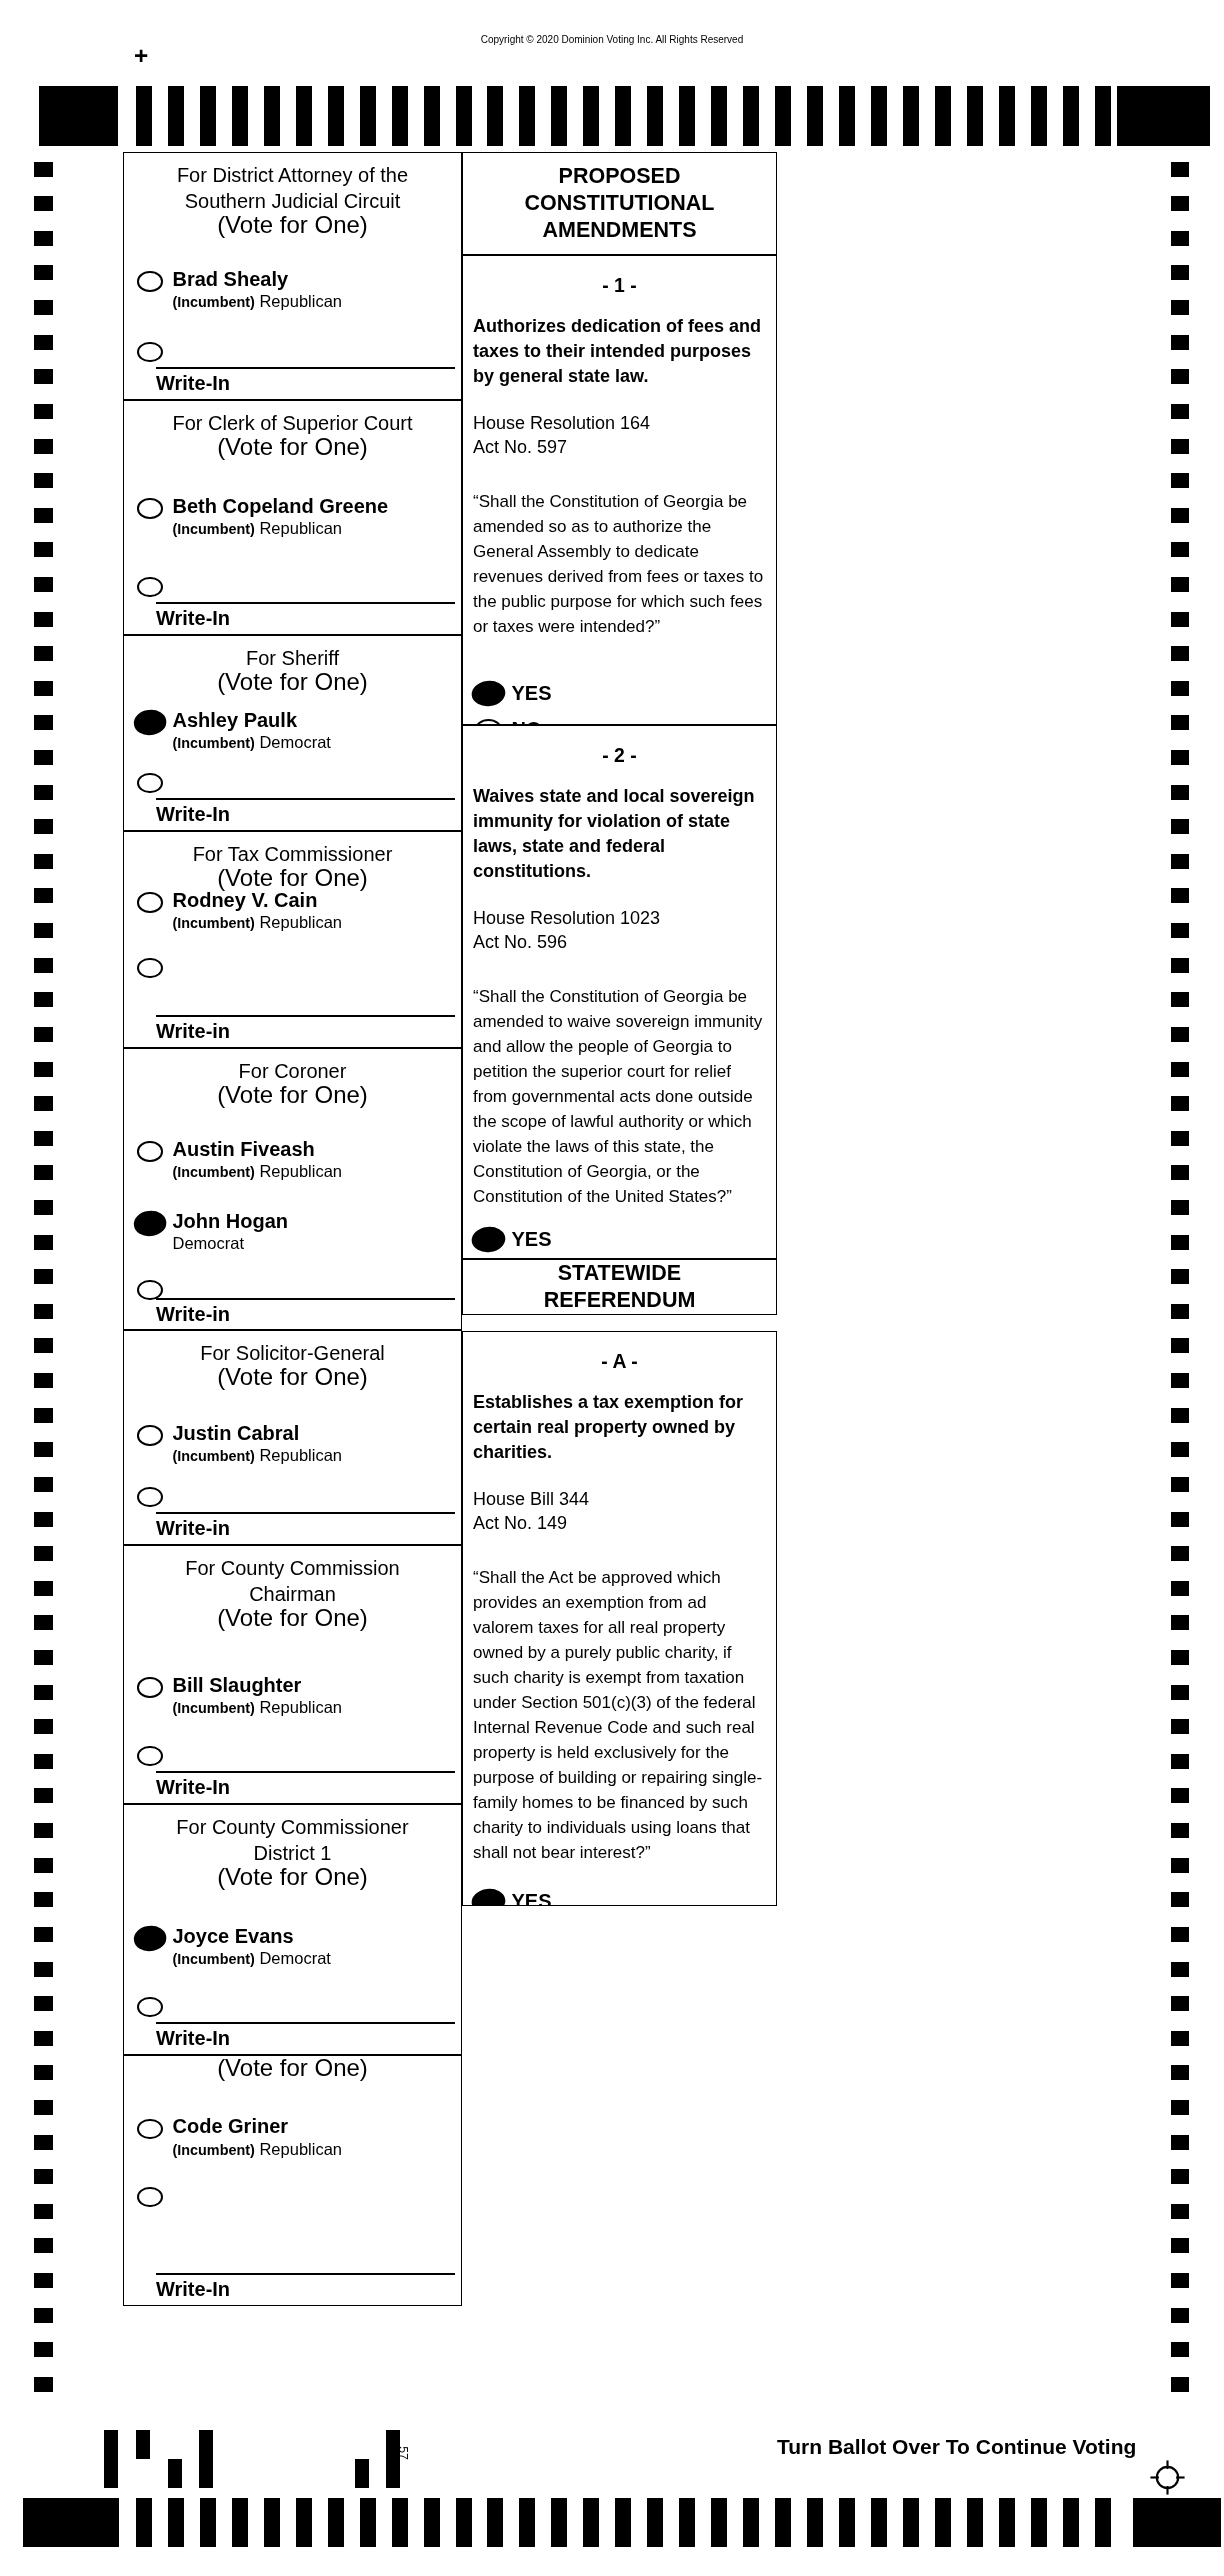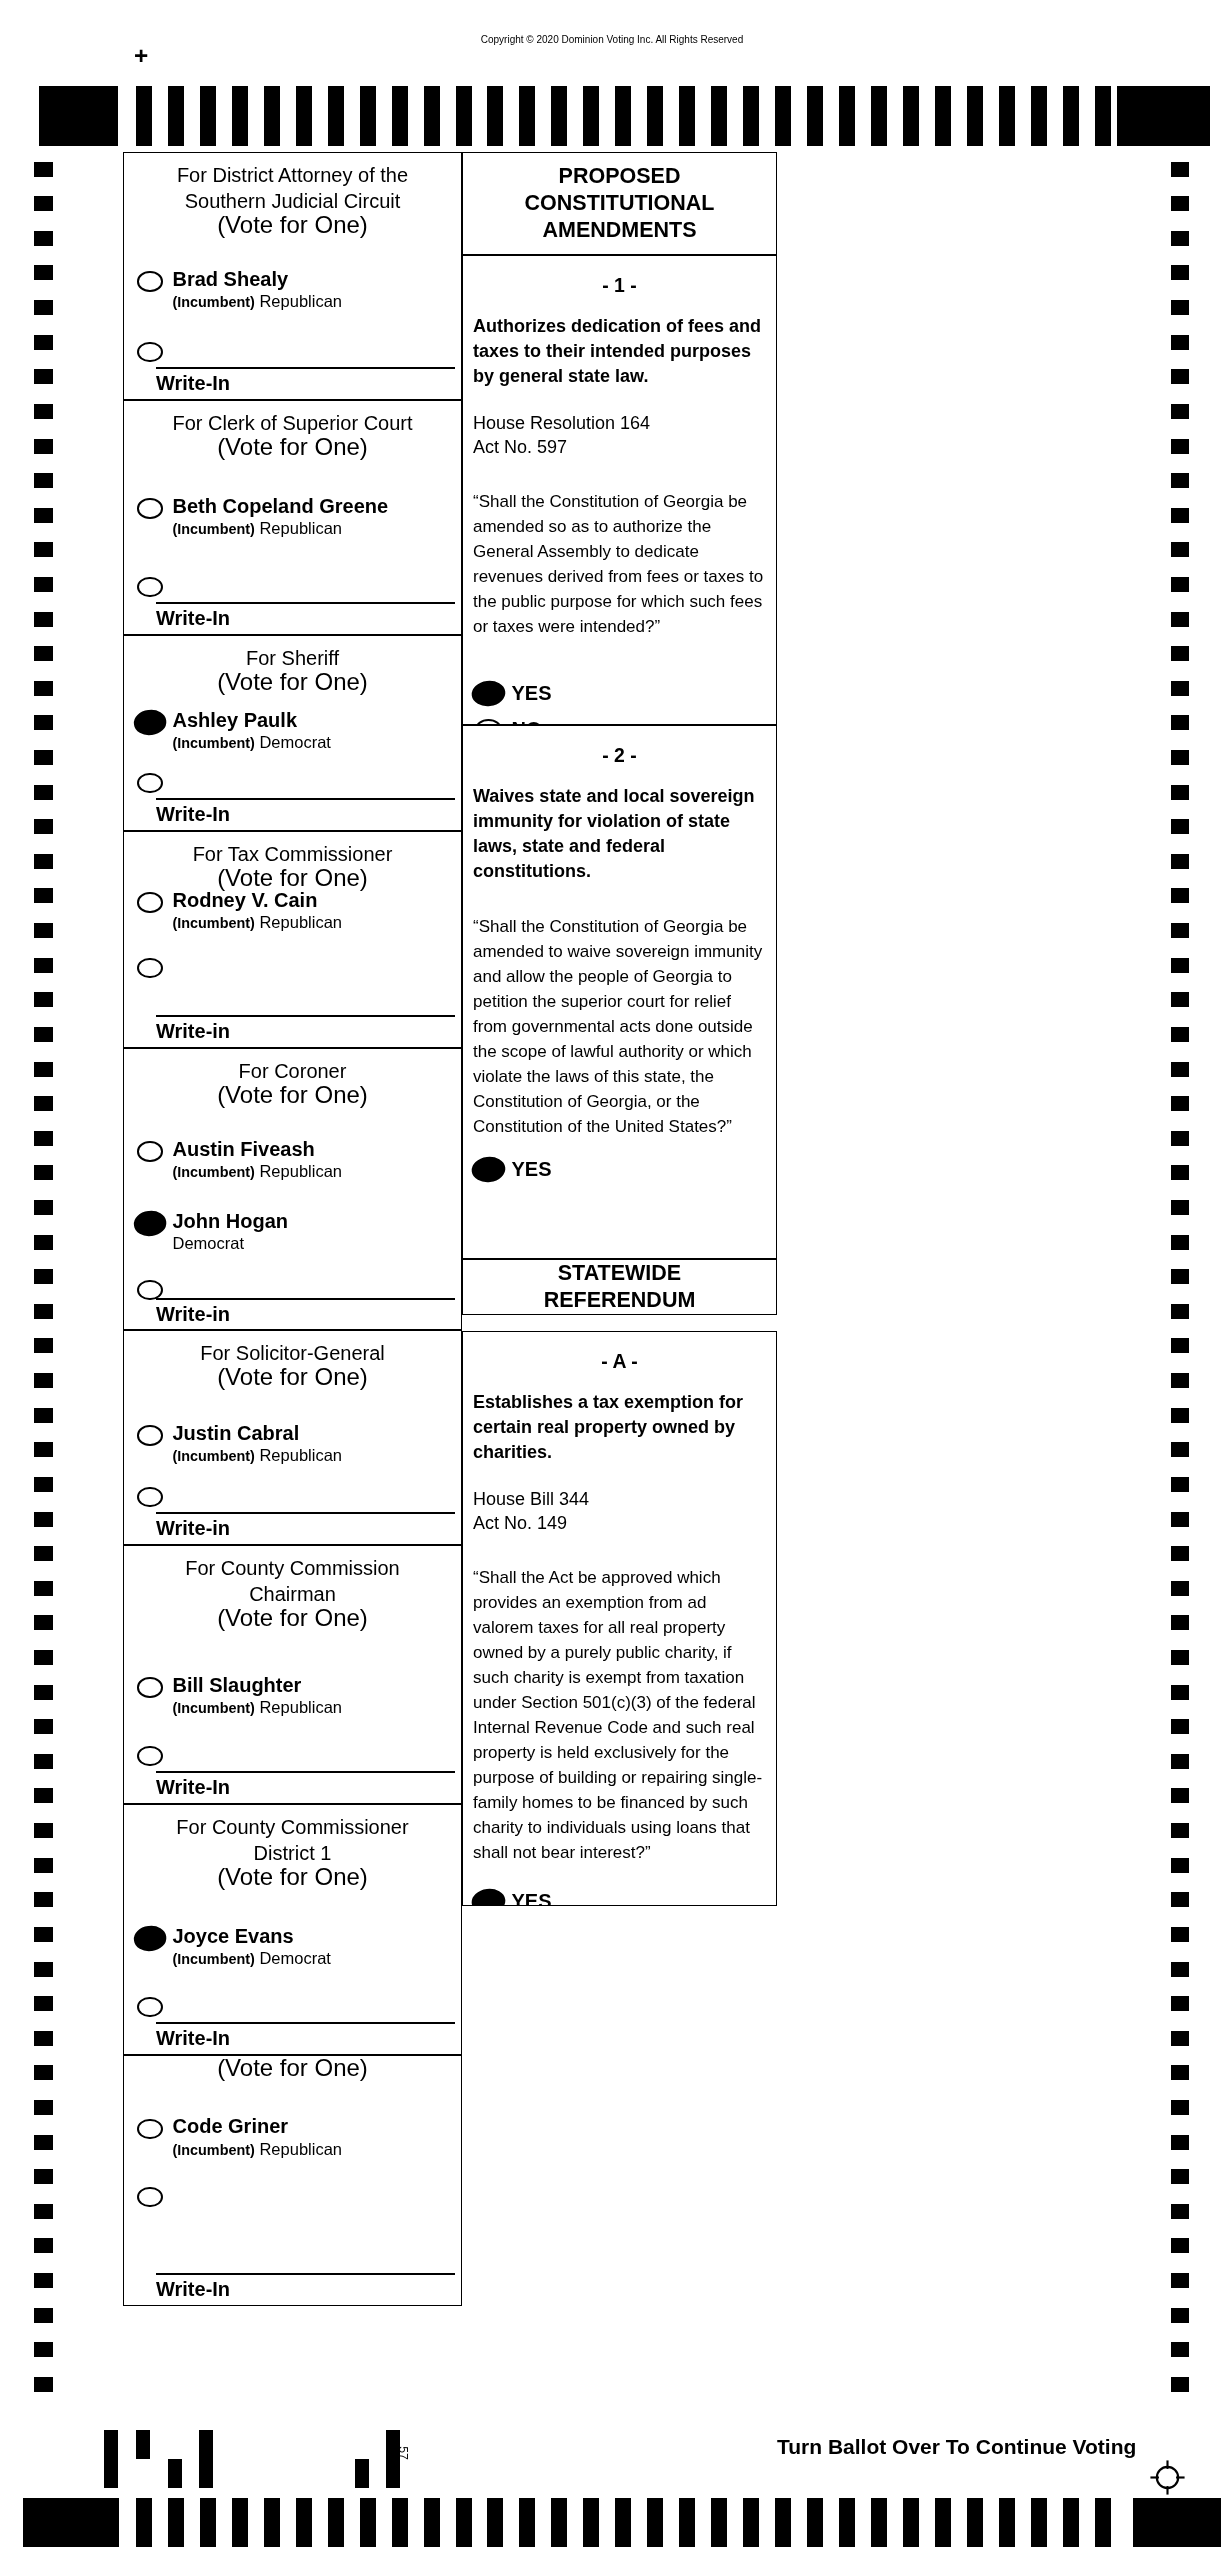--- a/index.html
+++ b/index.html
@@ -397,20 +397,24 @@
   </div>
   <div class="yn" style="margin-top:13px">
     <span class="oval"></span>
     <span class="yn-label">NO</span>
   </div>
 </div>
 
 <div class="box" style="left:462px;top:725px;width:315px;height:534px">
   <div class="m-number">- 2 -</div>
   <div class="m-summary">Waives state and local sovereign immunity for violation of state laws, state and federal constitutions.</div>
+  <div class="m-refs">
+    <div>House Resolution 1023</div>
+    <div>Act No. 596</div>
+  </div>
   <div class="m-question">“Shall the Constitution of Georgia be amended to waive sovereign immunity and allow the people of Georgia to petition the superior court for relief from governmental acts done outside the scope of lawful authority or which violate the laws of this state, the Constitution of Georgia, or the Constitution of the United States?”</div>
   <div class="yn" style="margin-top:18.7px">
     <span class="oval filled"></span>
     <span class="yn-label">YES</span>
   </div>
 
 </div>
 
 <div class="box mhead" style="left:462px;top:1259px;width:315px;height:56px">STATEWIDE
 REFERENDUM</div>

